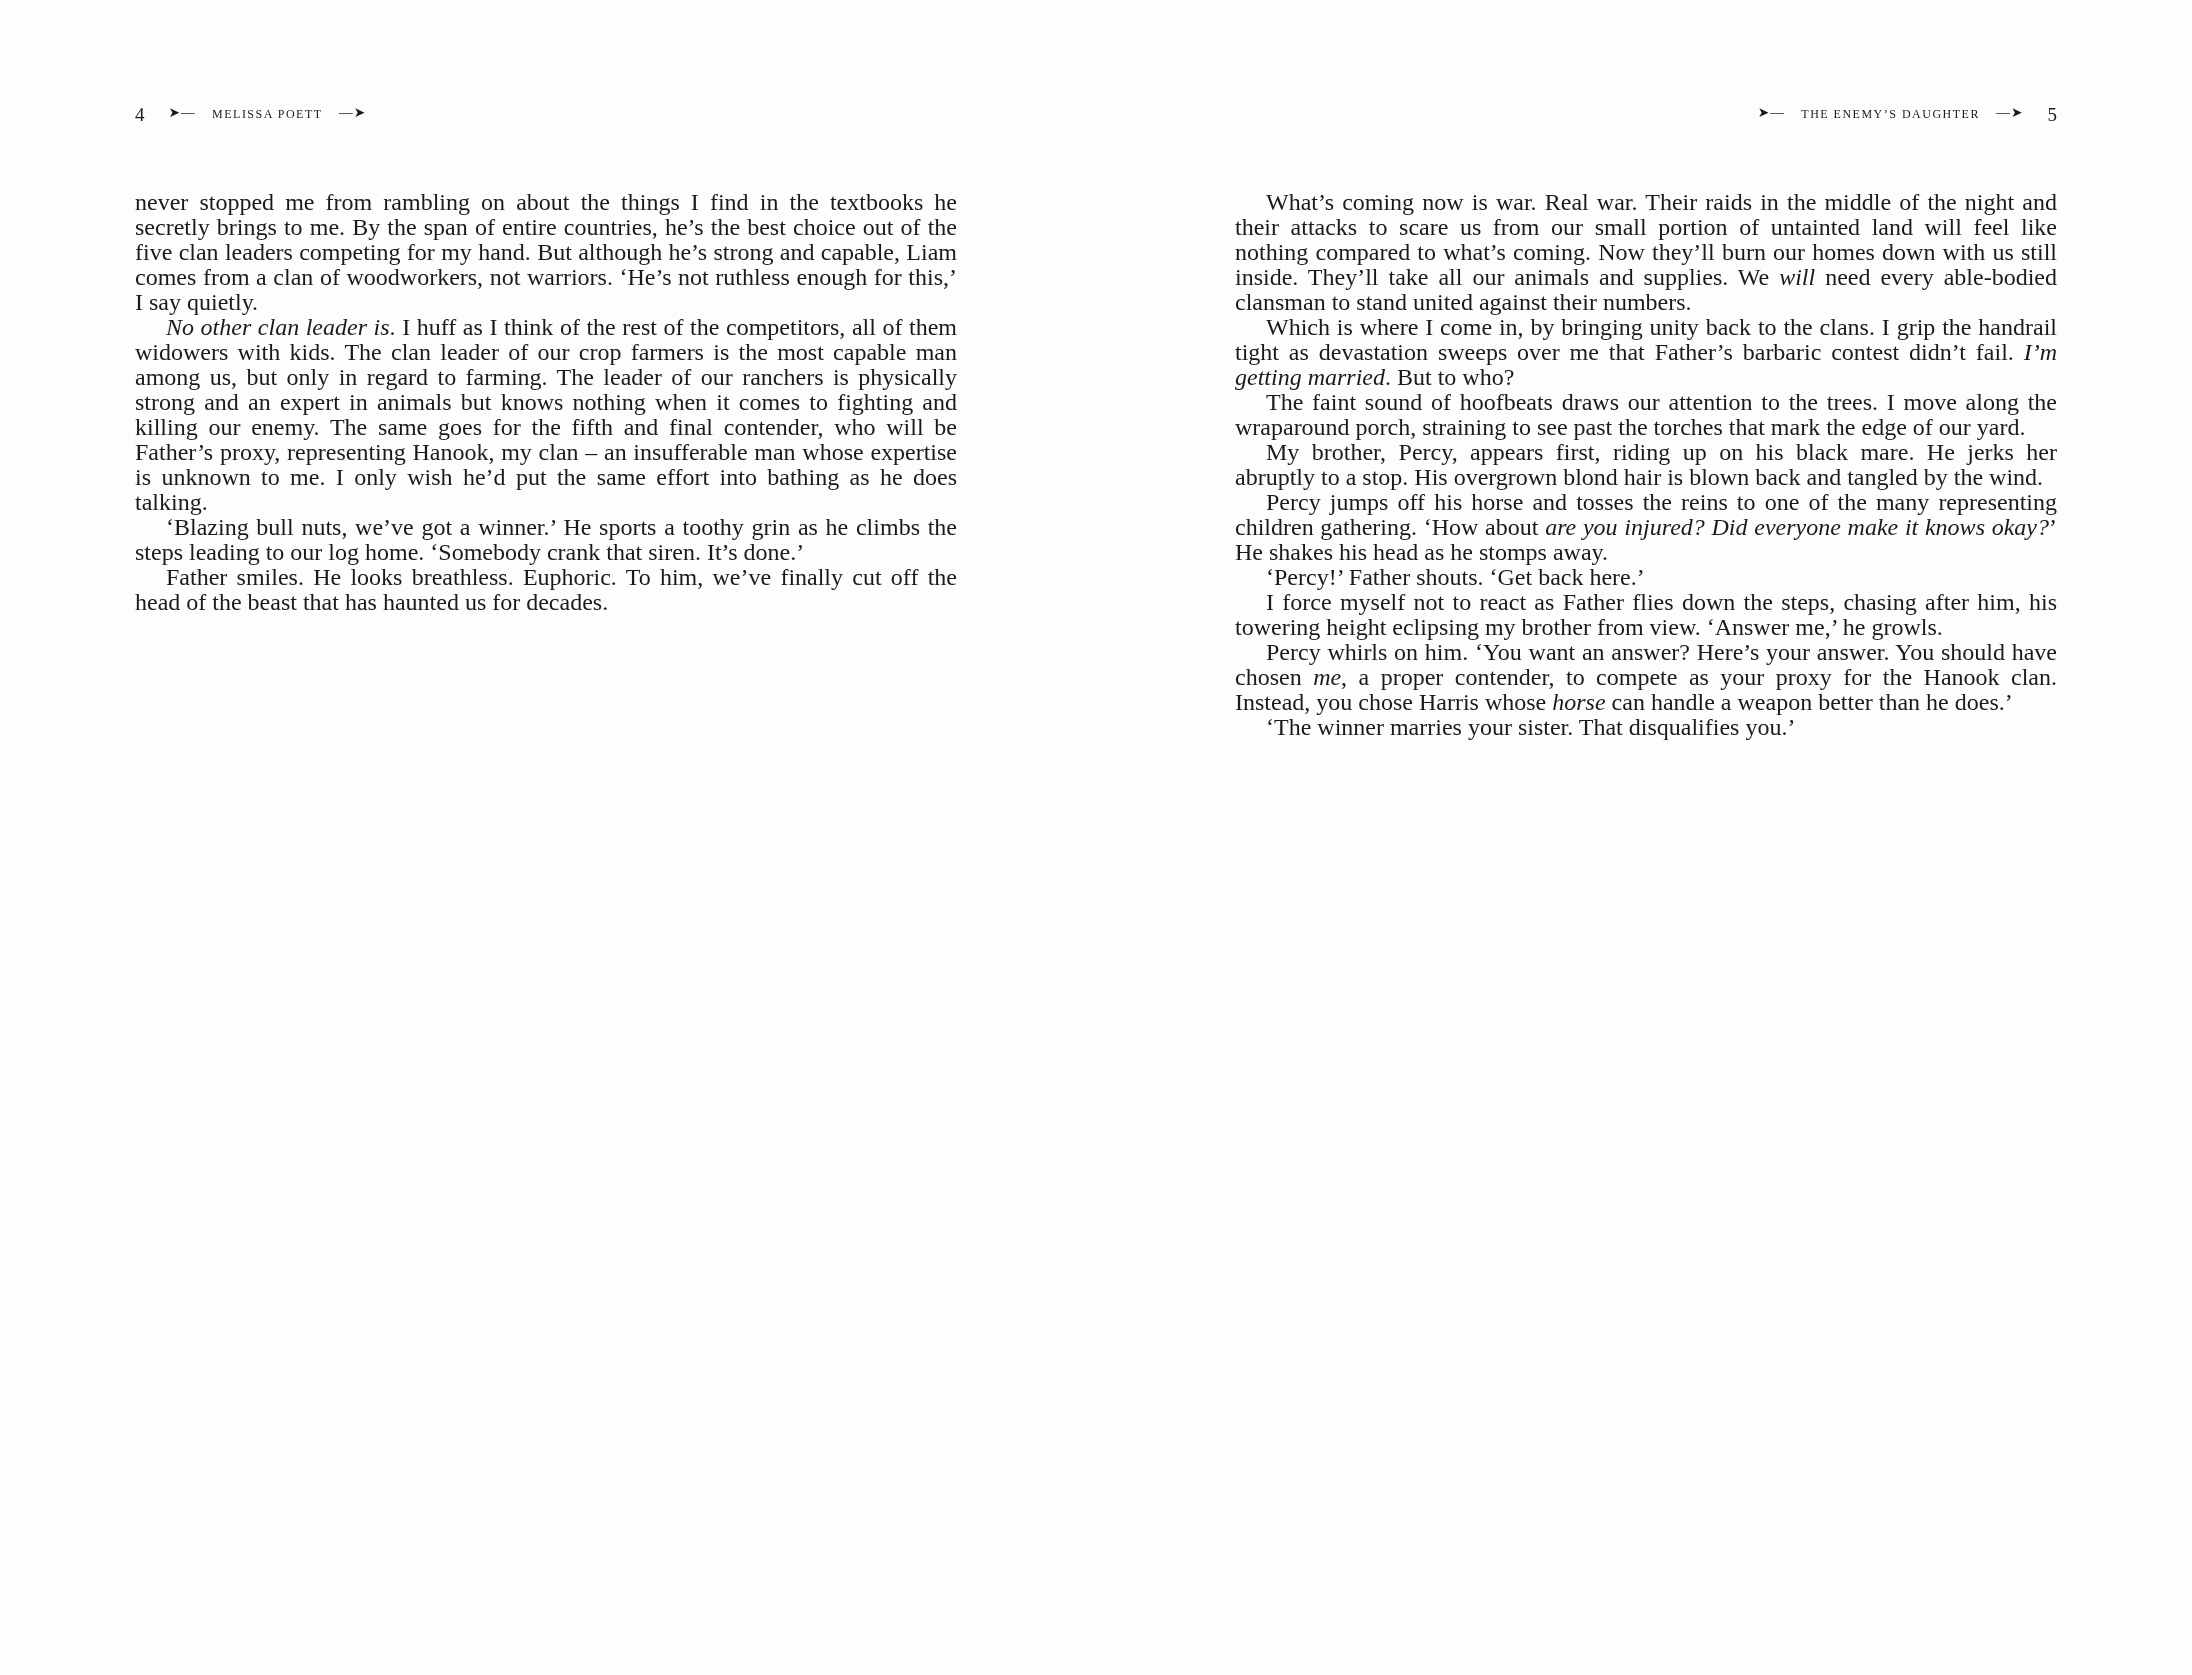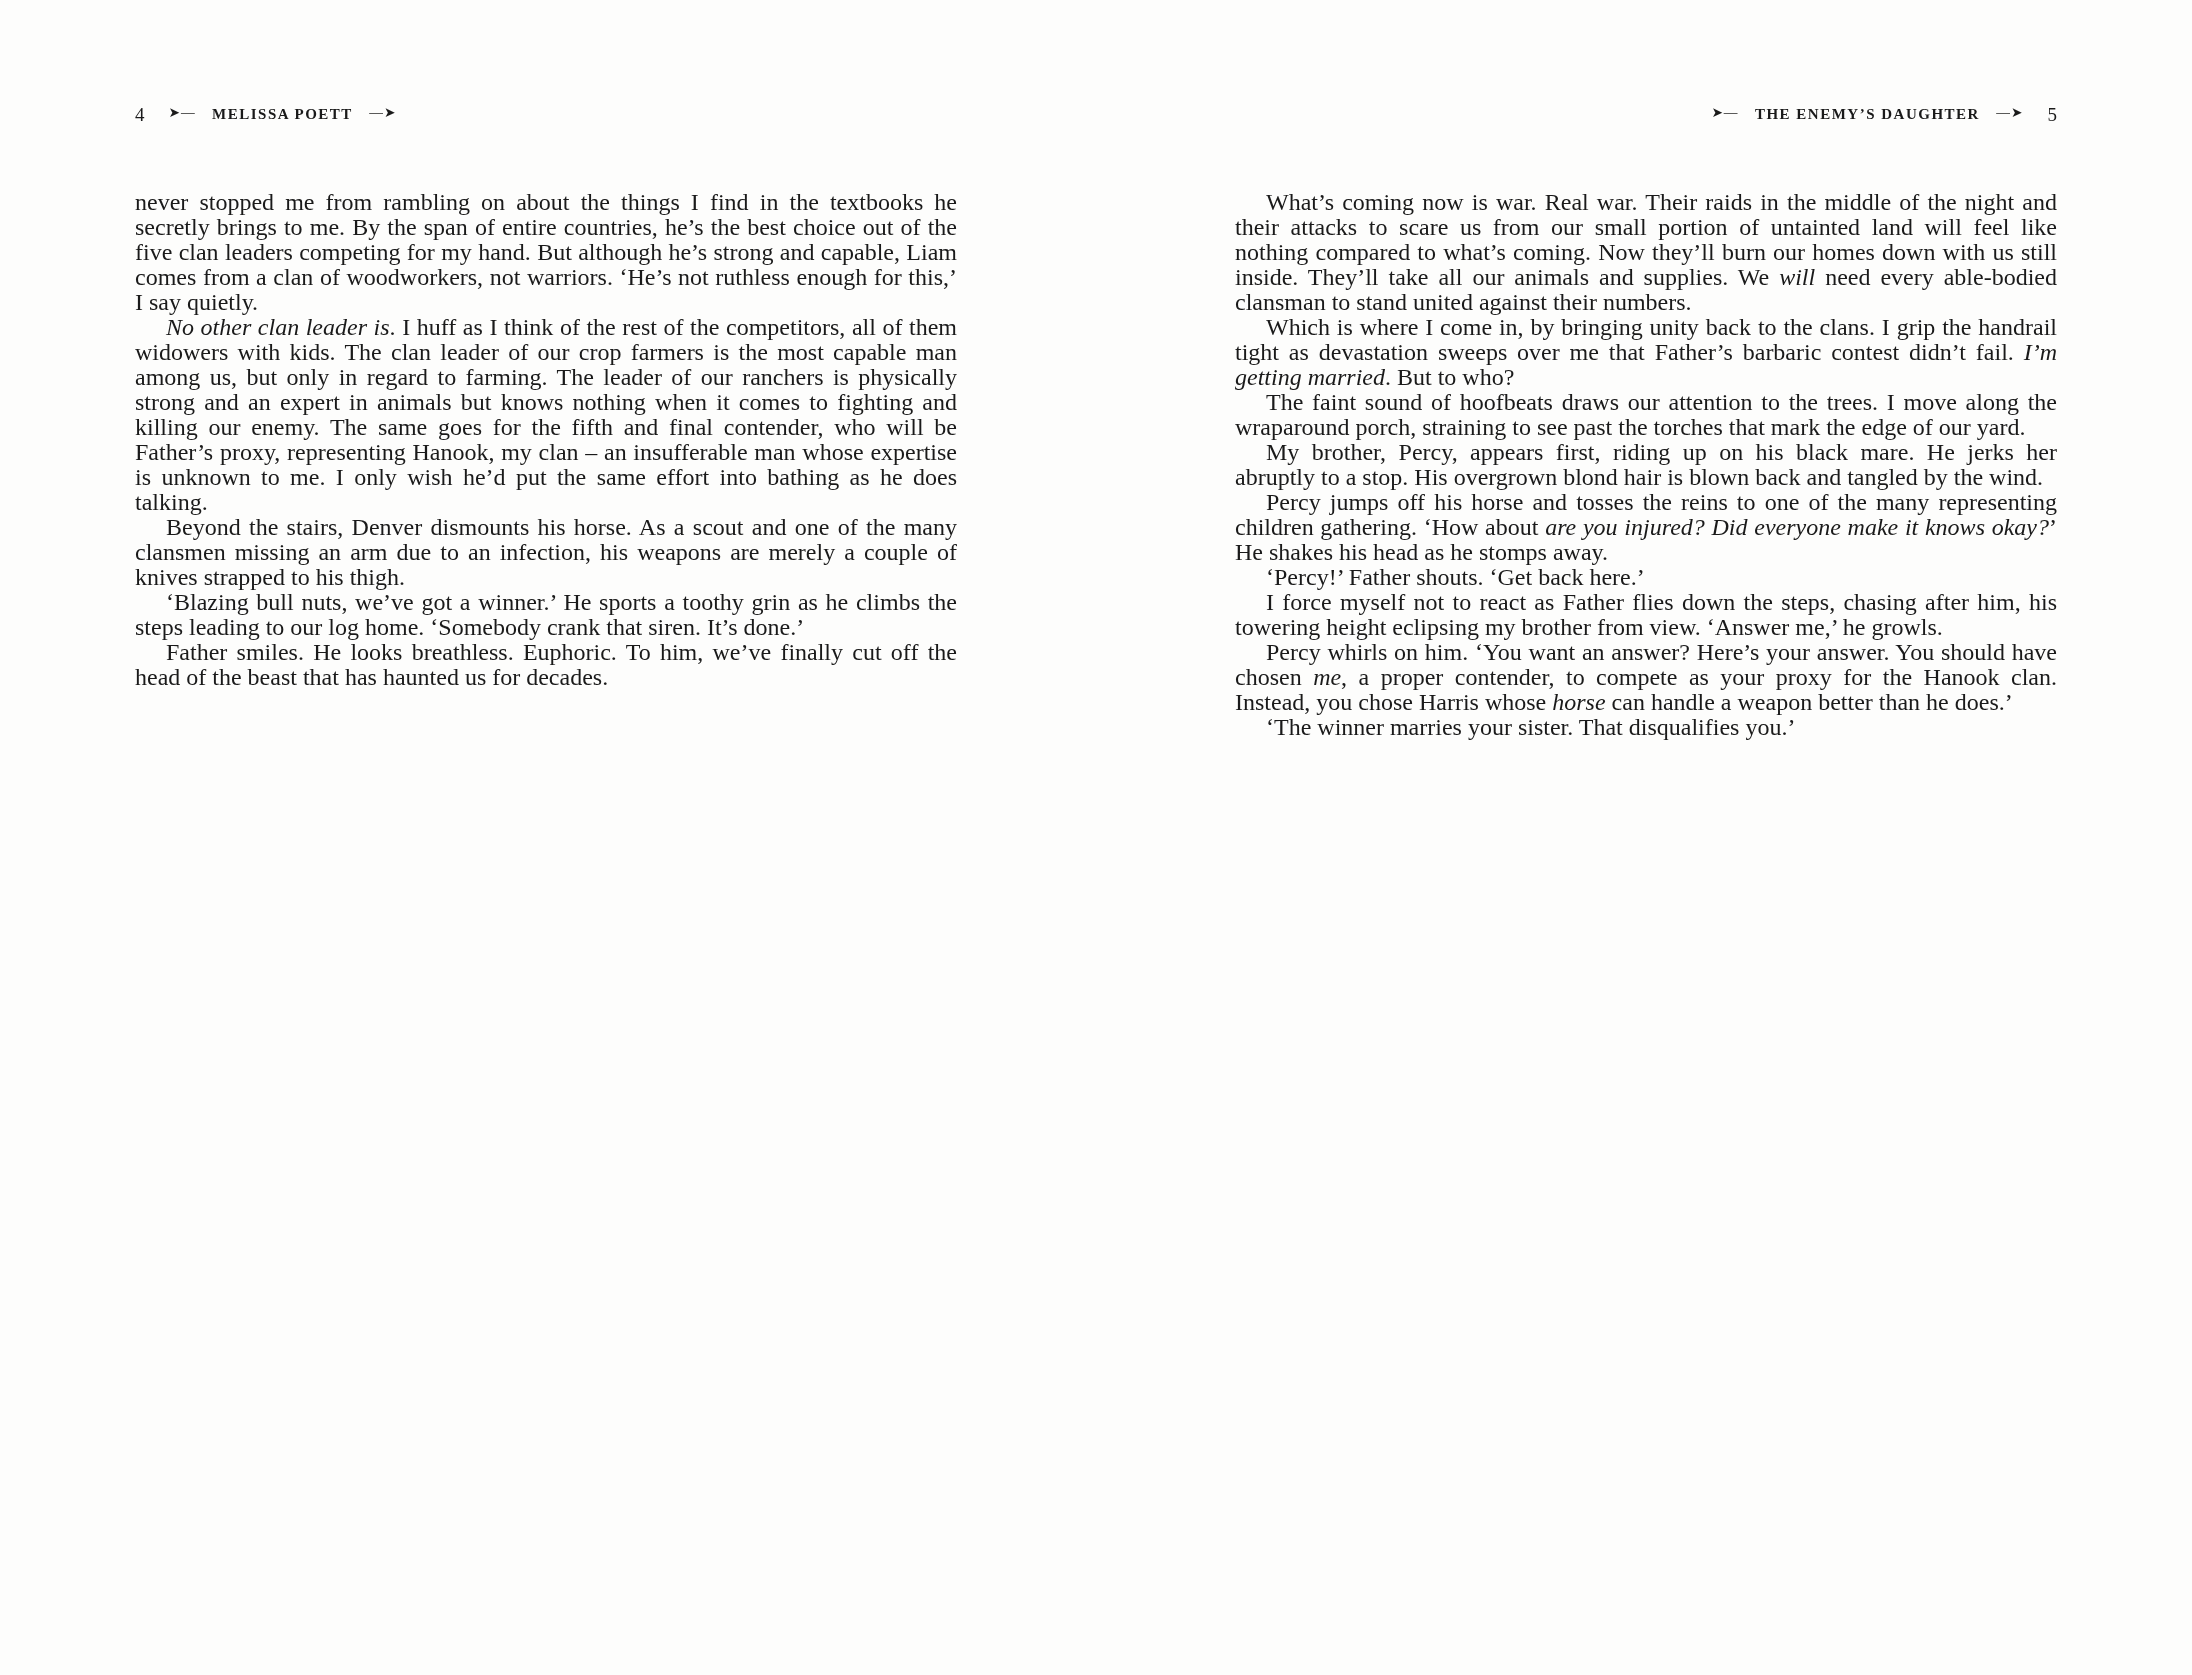--- a/index.html
+++ b/index.html
@@ -43,23 +43,22 @@
   .running-head.left { justify-content: flex-start; }
   .running-head.right { justify-content: flex-end; }
   .folio {
     font-family: "Liberation Serif", serif;
     font-size: 19px;
     letter-spacing: 0;
   }
   .head-title {
     font-variant: small-caps;
     text-transform: uppercase;
-    font-size: 15px;
+    font-size: 12px;
     letter-spacing: 1.5px;
-    font-weight: bold;
   }
   .orn {
     display: inline-block;
     font-size: 13.7px;
     line-height: 1;
     color: #1a1a1a;
     transform: translateY(-1.8px);
   }
   .gap-sm { display: inline-block; width: 16.4px; }
   .gap-md { display: inline-block; width: 24px; }
@@ -91,21 +90,20 @@
       <span class="gap-md"></span>
       <span class="orn">➤—</span>
       <span class="gap-sm"></span>
       <span class="head-title">MELISSA POETT</span>
       <span class="gap-sm"></span>
       <span class="orn">—➤</span>
     </div>
     <div class="textblock" id="left-text">
         <p><span>never stopped me from rambling on about the things I find in the textbooks he secretly brings to me. By the span of entire countries, he’s the best choice out of the five clan leaders competing for my hand. But although he’s strong and capable, Liam comes from a clan of woodworkers, not warriors. ‘He’s not ruthless enough for this,’ I say quietly.</span></p>
         <p class="indent"><em>No other clan leader is</em><span>. I huff as I think of the rest of the competitors, all of them widowers with kids. The clan leader of our crop farmers is the most capable man among us, but only in regard to farming. The leader of our ranchers is physically strong and an expert in animals but knows nothing when it comes to fighting and killing our enemy. The same goes for the fifth and final contender, who will be Father’s proxy, representing Hanook, my clan – an insufferable man whose expertise is unknown to me. I only wish he’d put the same effort into bathing as he does talking.</span></p>
-        <p class="indent"><span>Beyond the stairs, Denver dismounts his horse. As a scout and one of the many clansmen missing an arm due to an infection, his weapons are merely a couple of knives strapped to his thigh.</span></p>
         <p class="indent"><span>‘Blazing bull nuts, we’ve got a winner.’ He sports a toothy grin as he climbs the steps leading to our log home. ‘Somebody crank that siren. It’s done.’</span></p>
         <p class="indent"><span>Father smiles. He looks breathless. Euphoric. To him, we’ve finally cut off the head of the beast that has haunted us for decades.</span></p>
       </div>
   </div>
 
   <div class="page page-right">
     <div class="running-head right">
       <span class="orn">➤—</span>
       <span class="gap-sm"></span>
       <span class="head-title">THE ENEMY’S DAUGHTER</span>

